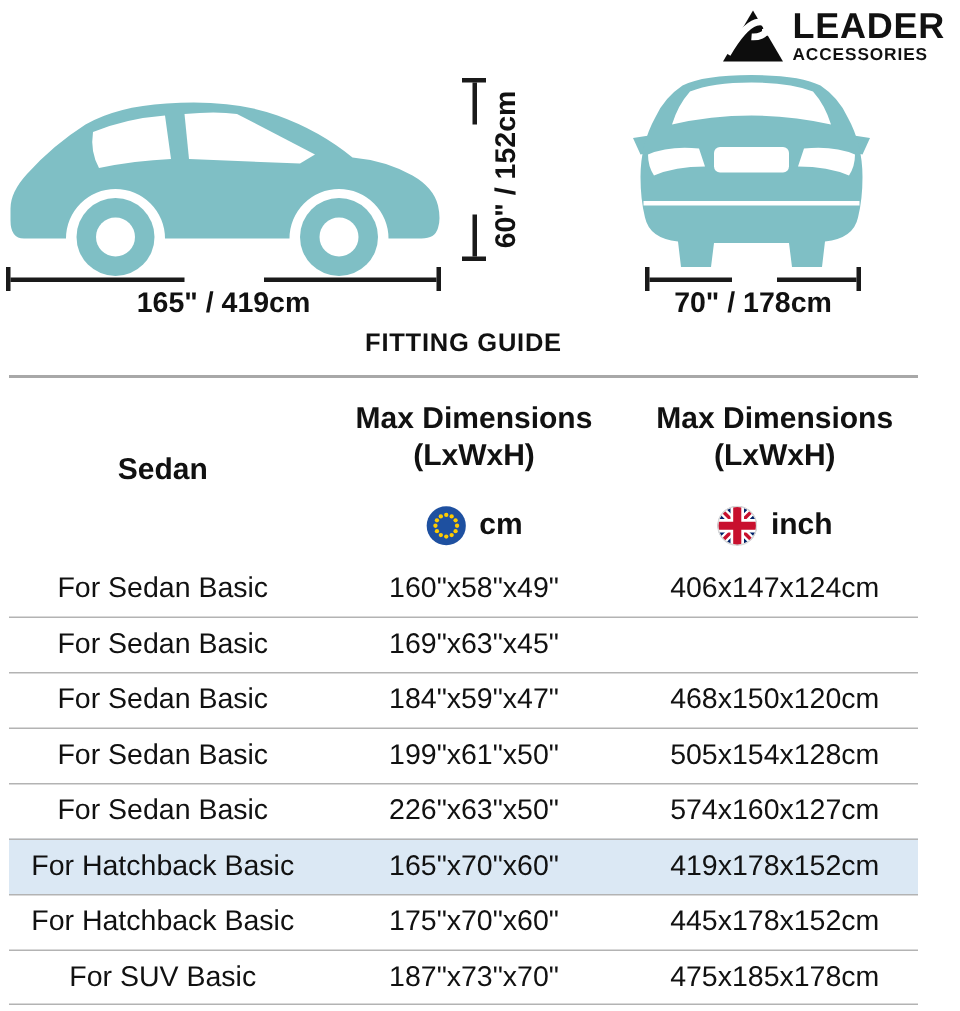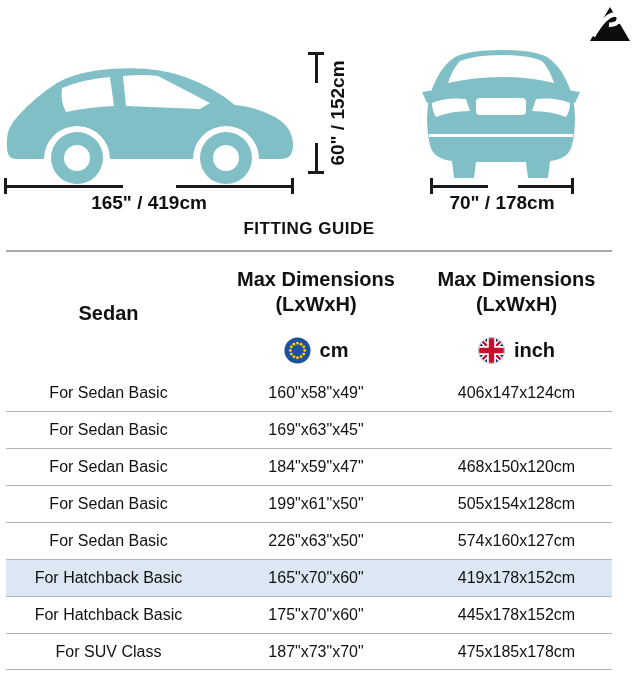--- a/index.html
+++ b/index.html
@@ -38,36 +38,40 @@
   .hrowA { display:grid; grid-template-columns:205px 210px 191px; height:74px; }
   .hrowA .hcell { display:flex; flex-direction:column; align-items:center; justify-content:center;
                   font-size:20px; font-weight:bold; line-height:25px; padding-top:6px; }
   .hrowA .class-cell { justify-content:flex-end; padding-bottom:0; }
   .hrowB { display:grid; grid-template-columns:205px 210px 191px; height:48px; }
   .hrowB .ucell { display:flex; align-items:center; justify-content:center; gap:9px;
                   font-size:20px; font-weight:bold; }
   .flag { width:27px; height:27px; display:block; }
 
   .trow { display:grid; grid-template-columns:205px 210px 191px; height:37px; align-items:center;
-          font-size:16px; text-align:center; }
+          font-size:19px; text-align:center; }
   .trow + .trow { border-top:1.5px solid #b3b3b3; }
   .trow:last-child { border-bottom:1.5px solid #b3b3b3; }
   .trow.hl { background:var(--hl,#dbe8f4); }
 </style>
 </head>
 <body>
 
 <div class="canvas">
 
   <div class="logo">
     <svg width="40" height="36" viewBox="0 0 40 36">
       <polygon points="20,1 40,35 0,35" fill="#0d0d0d"></polygon>
       <path d="M 3,30 C 10,18 16,11 22,9 C 27,7.6 30,10 29,14 C 28.2,17 24,19 19,18.6" fill="none" stroke="#fff" stroke-width="4.5"></path>
       <path d="M 26,15.5 L 41,15.5" stroke="#fff" stroke-width="4.5"></path>
     </svg>
+    <div class="logo-text">
+      <span class="logo-name">LEADER</span>
+      <span class="logo-sub">ACCESSORIES</span>
+    </div>
   </div>
 
   <svg class="side-car-svg" width="294" height="140" viewBox="0 0 294 140">
     <path fill="var(--car,#7fbfc5)" d="M 12,113
       Q 3,113 3,101 L 3,93 Q 3,82 14,70 Q 31,51 53,37 Q 74,25 107,23
       Q 151,20 181,31 Q 209,41 231,59 Q 253,61 271,71 Q 285,79 288,91
       Q 290,100 288,106 Q 286,113 277,113
       L 255,113 A 33,33 0 0 0 189,113
       L 106,113 A 33,33 0 0 0 40,113 Z"></path>
     <path fill="#fff" d="M 58,42 Q 80,33 106,31 L 110,60 Q 86,61 62,66 Q 56,55 58,42 Z"></path>
@@ -201,19 +205,19 @@
       <div>For Hatchback Basic</div>
       <div>165"x70"x60"</div>
       <div>419x178x152cm</div>
     </div>
     <div class="trow">
       <div>For Hatchback Basic</div>
       <div>175"x70"x60"</div>
       <div>445x178x152cm</div>
     </div>
     <div class="trow">
-      <div>For SUV Class</div>
+      <div>For SUV Basic</div>
       <div>187"x73"x70"</div>
       <div>475x185x178cm</div>
     </div>
   </div>
 
 </div>
 
 </body></html>

